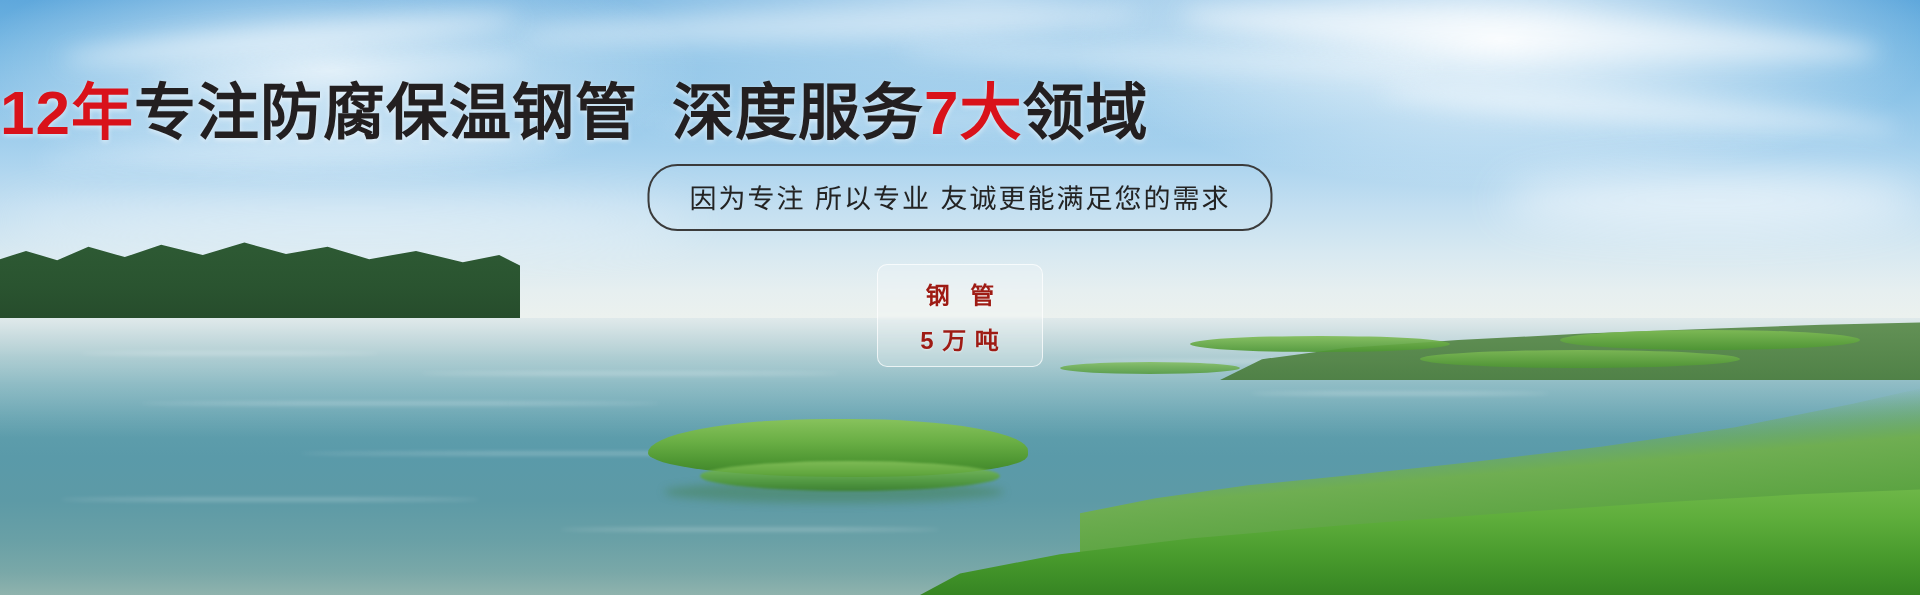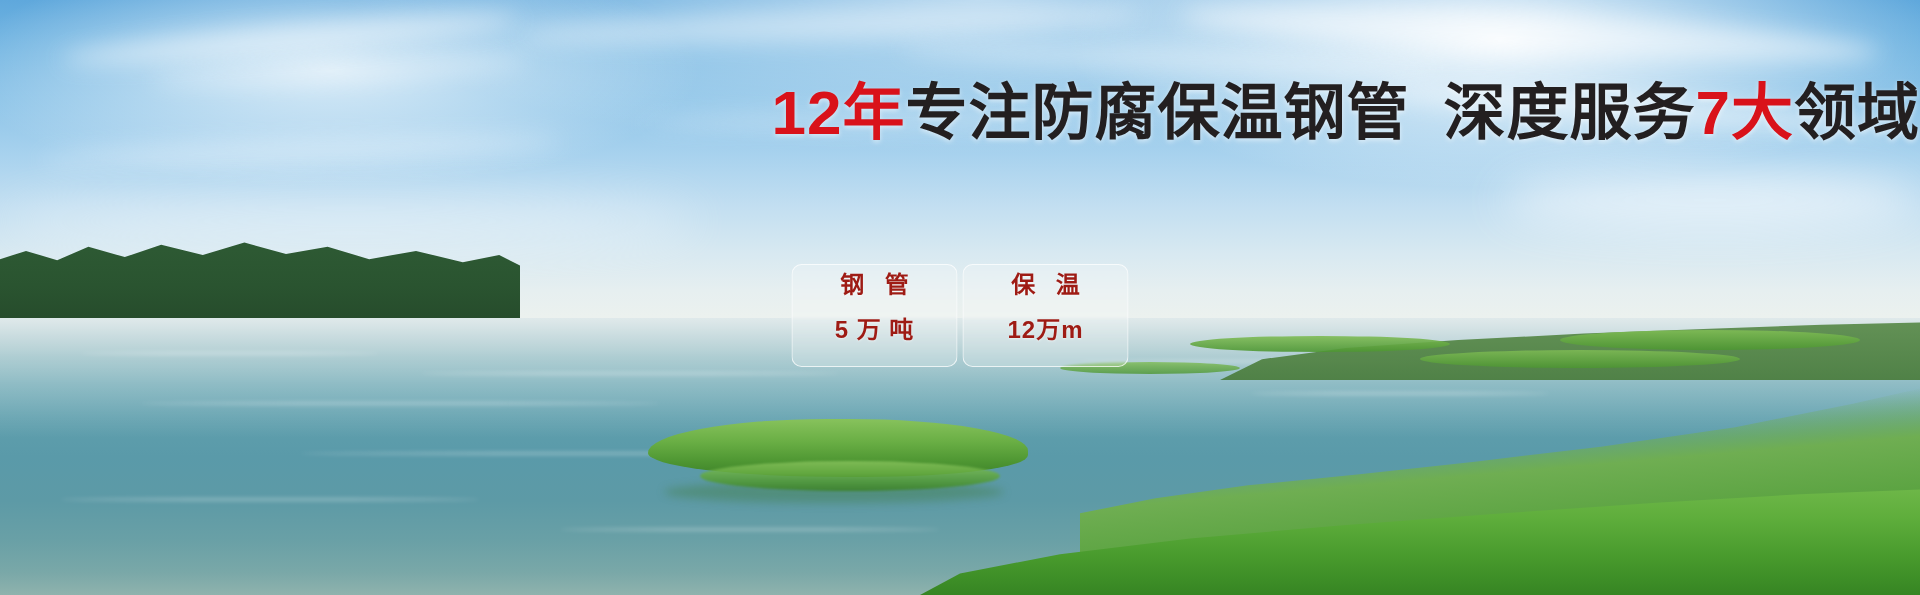--- a/index.html
+++ b/index.html
@@ -119,21 +119,21 @@
   .treeline {
     position:absolute; left:0; top:228px; width:520px; height:104px;
     background:linear-gradient(180deg,#2f5c35 0%, #2a5430 55%, #25492a 100%);
     clip-path:polygon(0% 100%, 0% 30%, 5% 22%, 11% 31%, 17% 18%, 24% 28%, 31% 16%, 39% 26%, 47% 14%,
                       55% 25%, 63% 18%, 71% 30%, 80% 22%, 89% 33%, 96% 26%, 100% 36%, 100% 100%);
   }
 
   
   .headline {
     position:absolute; left:0; top:82px; width:1920px;
-    text-align:right;
+    text-align:left;
     font-size:62px; line-height:1.0; font-weight:700;
     letter-spacing:1px;
     white-space:nowrap;
     text-shadow:0 2px 5px rgba(255,255,255,.55);
   }
   .headline .blk { color:#231f20; }
   .headline .red { color:#d9121a; }
   .headline .gap { display:inline-block; width:34px; }
 
   .subpill {
@@ -149,21 +149,21 @@
   .cards {
     position:absolute; left:50%; top:264px; transform:translateX(-50%);
     display:flex; gap:5px;
   }
   .card {
     width:166px; height:103px;
     border:1px solid rgba(255,255,255,.72);
     border-radius:10px;
     background:rgba(255,255,255,.22);
     display:flex; flex-direction:column;
-    align-items:center; justify-content:flex-start;
+    align-items:center; justify-content:center;
     gap:10px;
     backdrop-filter:blur(1px);
   }
   .card-label {
     font-size:24px; color:#9e1b14; font-weight:700; letter-spacing:7px;
     text-indent:7px;
     text-shadow:0 1px 2px rgba(255,255,255,.5);
   }
   .card-value {
     font-size:24px; color:#9e1b14; font-weight:600; letter-spacing:1px;
@@ -250,29 +250,26 @@
   <div class="island island-main"></div>
   <div class="island island-sub"></div>
 
   <div class="grass-right"></div>
   <div class="grass-fore"></div>
 
   <div class="headline">
     <span class="red">12</span><span class="red">年</span><span class="blk">专注防腐保温钢管</span><span class="gap"></span><span class="blk">深度服务</span><span class="red">7</span><span class="red">大</span><span class="blk">领域</span>
   </div>
 
+  <div class="subpill">因为专注 所以专业 友诚更能满足您的需求</div>
 
   <div class="cards">
 
     <div class="card">
       <div class="card-label">钢 管</div>
       <div class="card-value">5 万 吨</div>
     </div>
 
 
-    <div class="card">
-      <div class="card-label">保 温</div>
-      <div class="card-value">12万m</div>
-    </div>
 
   </div>
 
 </div>
 
 </body></html>

